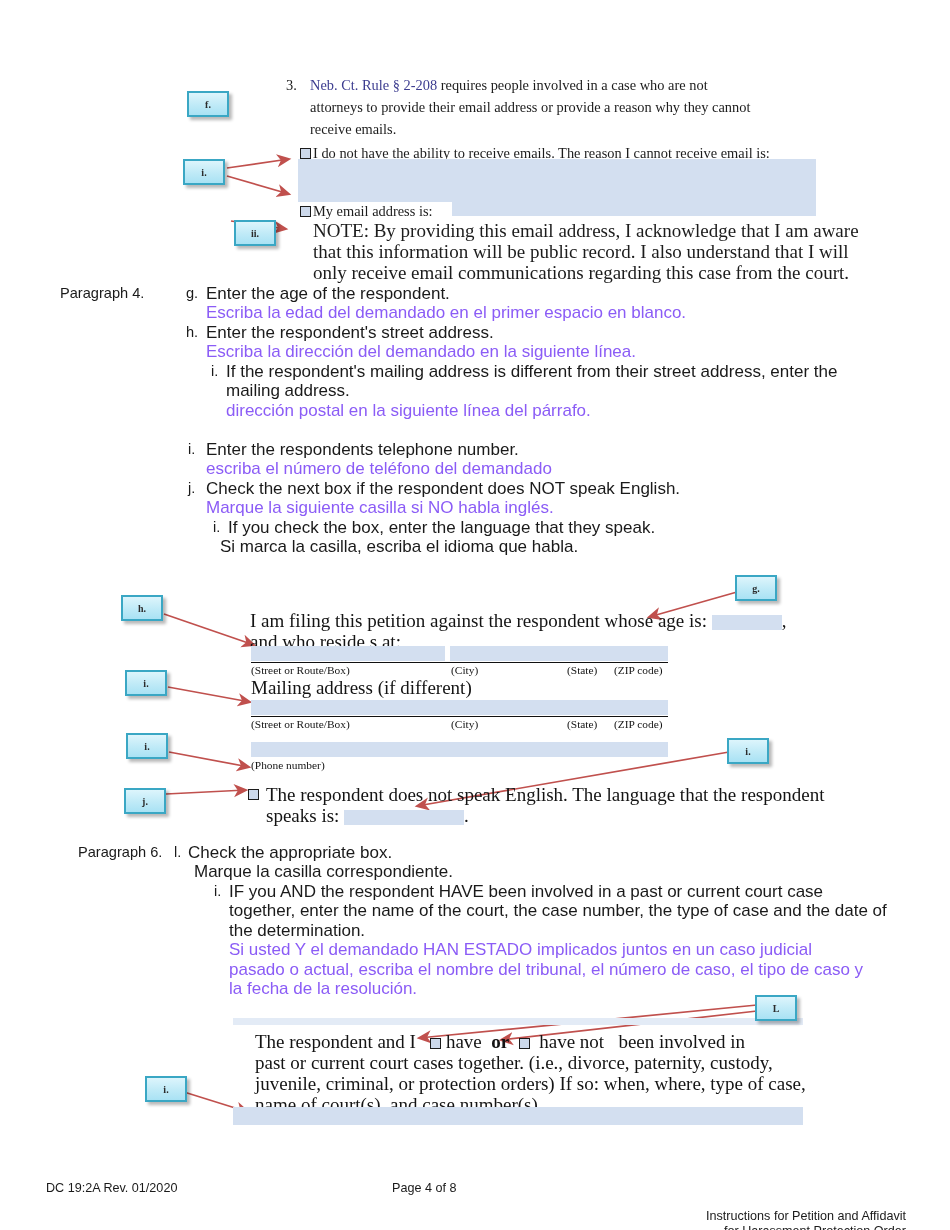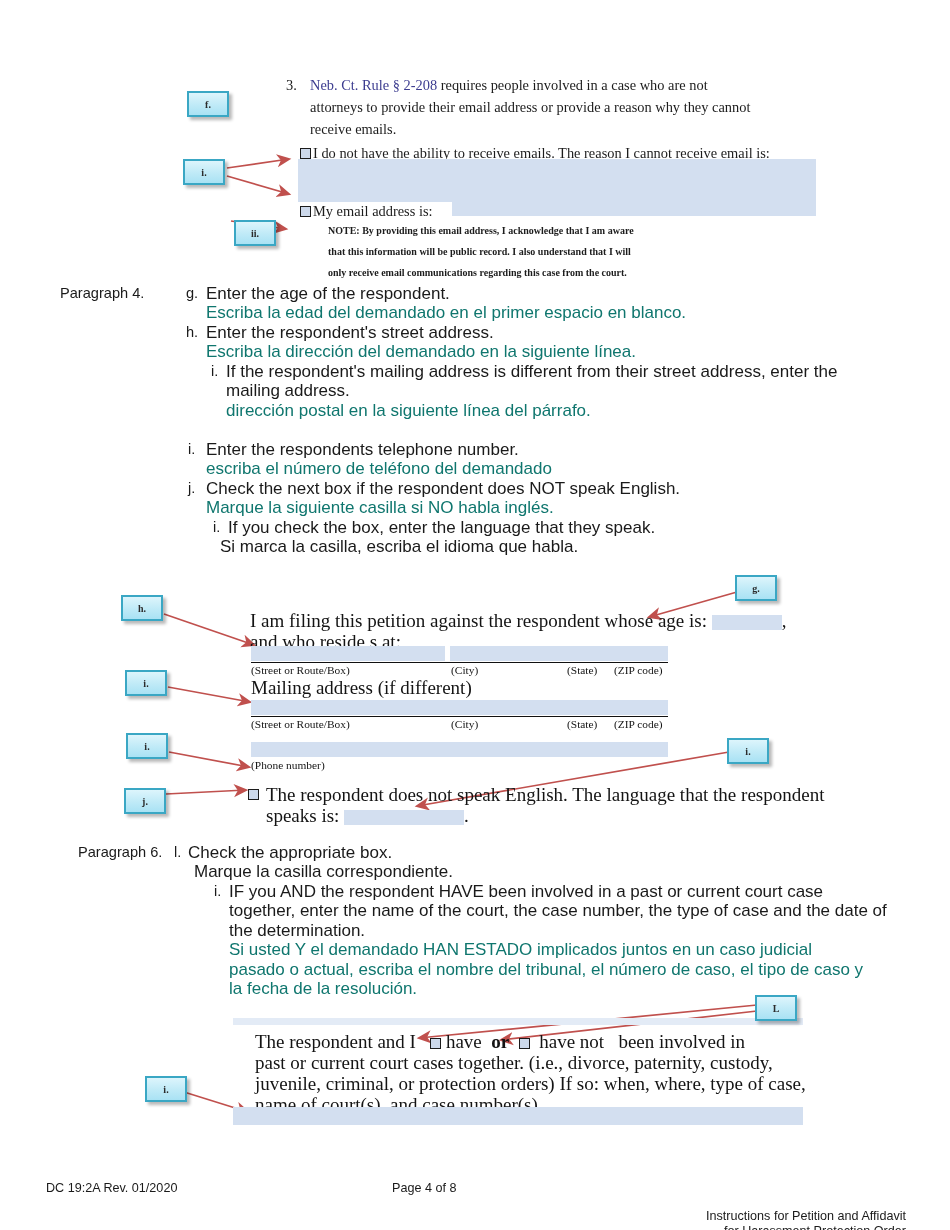--- a/index.html
+++ b/index.html
@@ -23,21 +23,21 @@
 
   
   .arrows{position:absolute;left:0;top:0;width:950px;height:1230px;pointer-events:none;}
 
   
   .ins{
     font-family:"Liberation Sans",sans-serif;
     font-size:17px;color:#1a1a1a;line-height:19.4px;
     position:absolute;
   }
-  .ins .es{color:#0f766e;}
+  .ins .es{color:#8b5cf6;}
   .para-label{
     position:absolute;font-family:"Liberation Sans",sans-serif;
     font-size:14.6px;color:#1a1a1a;line-height:19.4px;
   }
   .it-letter{position:absolute;font-size:14.6px;color:#1a1a1a;line-height:19.4px;}
 
   
   .snip{position:absolute;font-family:"Liberation Serif",serif;color:#141414;}
   .snip .l{line-height:21px;font-size:19px;white-space:nowrap;}
   .field{background:#d3dff0;display:inline-block;vertical-align:middle;height:15px;}
@@ -48,21 +48,21 @@
     display:inline-block;width:11px;height:11px;box-sizing:border-box;
     border:1.7px solid #1b1b1b;background:#ccd8ea;vertical-align:-1px;
   }
   .band{position:absolute;background:#e3ebf6;height:7px;}
 
   
   .emailblk{position:absolute;font-family:"Liberation Serif",serif;color:#1c1c1c;}
   .emailblk .num{position:absolute;font-size:14.4px;}
   .emailblk .ln{font-size:14.4px;line-height:22px;white-space:nowrap;}
   .rulelink{color:#3b3b8f;}
-  .noteline{font-size:10px;line-height:21px;font-weight:bold;white-space:nowrap;margin-left:15px;}
+  .noteline{font-size:19px;line-height:21px;font-weight:normal;white-space:nowrap;}
   .bigfield{position:absolute;background:#d3dff0;}
 
   
   .footer{position:absolute;font-size:12.6px;color:#1a1a1a;font-family:"Liberation Sans",sans-serif;}
   .footer.r{text-align:right;line-height:15px;margin-top:41px;}
 </style>
 </head>
 <body>
 
 <div class="page">

